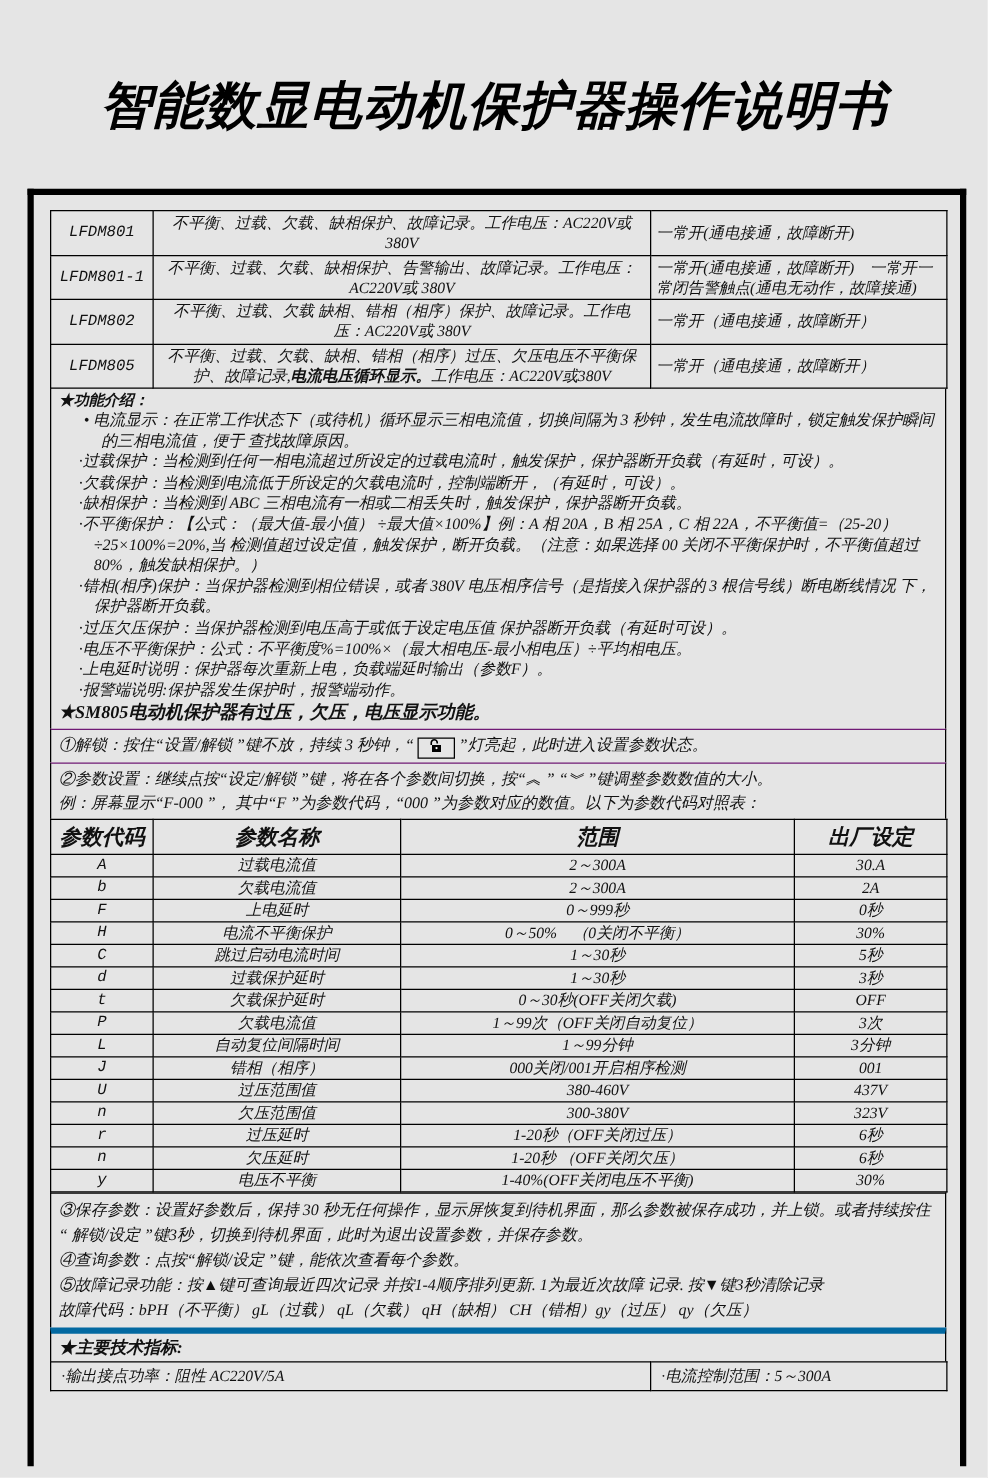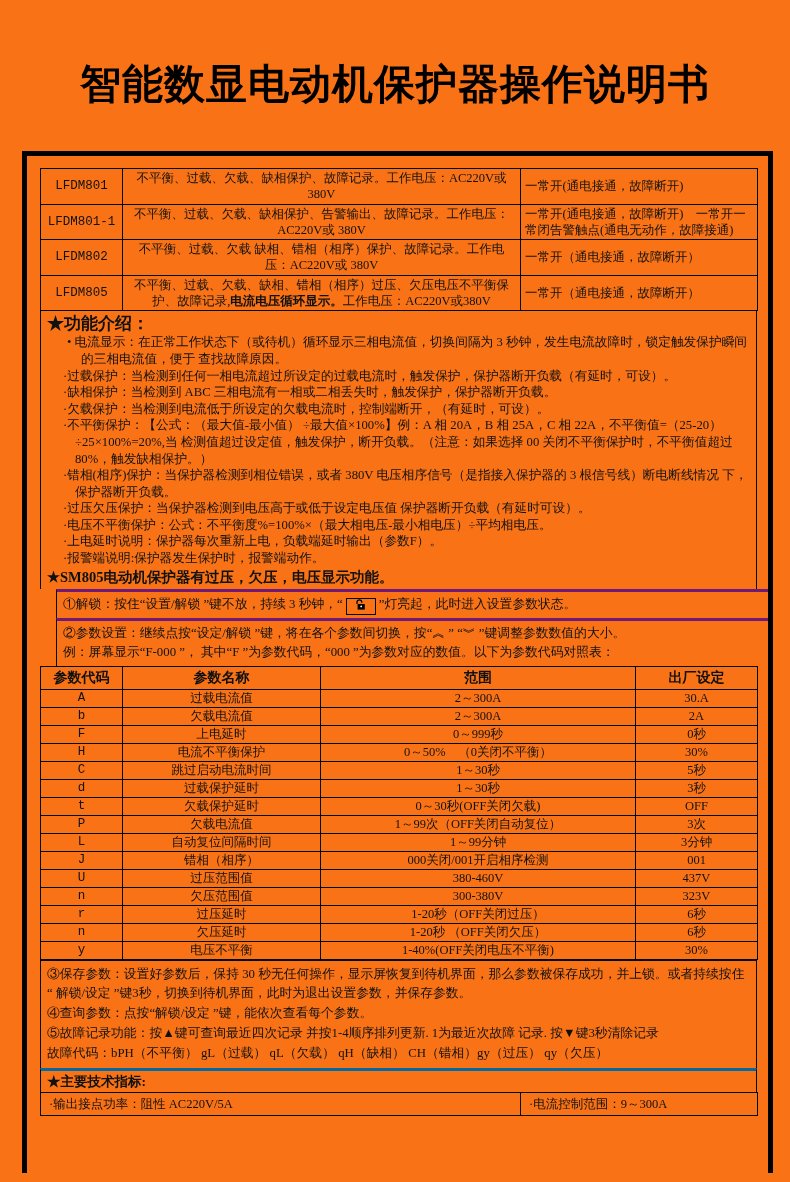--- a/index.html
+++ b/index.html
@@ -1,60 +1,60 @@
 <!DOCTYPE html>
 <html><head>
 <meta charset="utf-8">
 <style>
   * { box-sizing: border-box; }
   body { margin: 0; background: #ffffff; color: #111;
          font-family: "Liberation Serif", "DejaVu Serif", serif; }
-  .page { position: relative; width: 790px; height: 1182px; background: #f97316; overflow: hidden; }
+  .page { position: relative; width: 790px; height: 1182px; background: #e5e5e5; overflow: hidden; font-style: italic; }
 
   .doc-title { margin: 0; padding-top: 62px; text-align: center;
                font-size: 41px; font-weight: 900; letter-spacing: 1px; color: #000; line-height: 1.1; }
 
   .outer-box { margin: 44px 17px 0 22px; border: 5px solid #000; border-bottom: none;
                height: 1022px; padding: 12px 0 0 13px; overflow: hidden; }
 
   table { border-collapse: collapse; width: 717px; table-layout: fixed; }
   td, th { border: 1px solid #000; font-size: 12.5px; padding: 1px 4px; color: #111; }
 
   
   .model-table td { vertical-align: middle; line-height: 1.3; }
   .model-table .c-model { width: 82px; text-align: center; font-family: "Liberation Mono","DejaVu Sans Mono",monospace; }
   .model-table .c-desc  { width: 398px; text-align: center; }
   .model-table .c-cont  { width: 237px; text-align: left; }
   .bold-inline { font-weight: bold; }
 
   
   .thinbox { width: 717px; border-left: 1px solid #000; border-right: 1px solid #000; padding: 2px 6px; }
-  .features-heading { font-size: 17px; font-weight: bold; margin: 0; line-height: 1.25; }
+  .features-heading { font-size: 12px; font-weight: bold; margin: 0; line-height: 1.25; }
   .feat { margin: 0; padding-left: 28px; text-indent: -12px; font-size: 12.7px; line-height: 16.6px; }
   .feat.first { padding-left: 34px; text-indent: -14px; }
   .sm805-note { margin: 1px 0 0 0; font-size: 14.5px; font-weight: bold; line-height: 1.35; }
   .op-heading { margin: 0; font-size: 17px; font-weight: bold; line-height: 1.3; }
 
-  .steprow { border-top: 3px solid #701a75; font-size: 12.8px; line-height: 1.5; padding: 3px 6px; margin-left: 16px; }
+  .steprow { border-top: 1px solid #701a75; font-size: 12.8px; line-height: 1.5; padding: 3px 6px; }
   .steprow p { margin: 0; }
   .lockbox { display: inline-block; width: 30px; height: 17px; border: 1px solid #000;
              text-align: center; vertical-align: -3px; line-height: 13px; margin: 0 3px; }
 
   
-  .param-table th { font-size: 14px; font-weight: bold; padding: 2px 4px; }
+  .param-table th { font-size: 17px; font-weight: bold; padding: 2px 4px; }
   .param-table td { text-align: center; height: 16px; line-height: 1.2; }
   .param-table .c-code { width: 82px; font-family: "Liberation Mono","DejaVu Sans Mono",monospace; }
   .param-table .c-name { width: 198px; margin-left: 22px; }
   .param-table .c-range { width: 315px; }
   .param-table .c-def { width: 122px; }
 
   .steps345 { border-top: 1px solid #000; font-size: 12.8px; line-height: 1.55; padding: 4px 6px; }
   .steps345 p { margin: 0; }
 
-  .tech-heading { border-top: 3px solid #0369a1; font-size: 13.5px; font-weight: bold; padding: 2px 6px; line-height: 1.3; }
+  .tech-heading { border-top: 5px solid #0369a1; font-size: 13.5px; font-weight: bold; padding: 2px 6px; line-height: 1.3; }
   .tech-table td { vertical-align: middle; line-height: 1.45; padding: 2px 8px; }
   .tech-table .c-left { width: 480px; }
   .tech-table .c-right { width: 237px; }
   .tech-table p { margin: 0; }
 </style>
 </head>
 <body>
 
 <div class="page">
 
@@ -84,22 +84,22 @@
           <td class="c-desc"><span>不平衡、过载、欠载、缺相、错相（相序）过压、欠压电压不平衡保护、故障记录,</span><span class="bold-inline">电流电压循环显示。</span><span>工作电压：AC220V或380V</span></td>
           <td class="c-cont">一常开（通电接通，故障断开）</td>
         </tr>
       </tbody>
     </table>
 
     <div class="thinbox">
       <p class="features-heading">★功能介绍：</p>
       <p class="feat first">•  电流显示：在正常工作状态下（或待机）循环显示三相电流值，切换间隔为 3 秒钟，发生电流故障时，锁定触发保护瞬间的三相电流值，便于 查找故障原因。</p>
       <p class="feat">·过载保护：当检测到任何一相电流超过所设定的过载电流时，触发保护，保护器断开负载（有延时，可设）。</p>
+      <p class="feat">·欠载保护：当检测到电流低于所设定的欠载电流时，控制端断开，（有延时，可设）。</p>
       <p class="feat">·缺相保护：当检测到 ABC 三相电流有一相或二相丢失时，触发保护，保护器断开负载。</p>
-      <p class="feat">·欠载保护：当检测到电流低于所设定的欠载电流时，控制端断开，（有延时，可设）。</p>
       <p class="feat">·不平衡保护：【公式：（最大值-最小值） ÷最大值×100%】例：A 相 20A，B 相 25A，C 相 22A，不平衡值=（25-20）÷25×100%=20%,当 检测值超过设定值，触发保护，断开负载。（注意：如果选择 00 关闭不平衡保护时，不平衡值超过 80%，触发缺相保护。）</p>
       <p class="feat">·错相(相序)保护：当保护器检测到相位错误，或者 380V 电压相序信号（是指接入保护器的 3 根信号线）断电断线情况 下，保护器断开负载。</p>
       <p class="feat">·过压欠压保护：当保护器检测到电压高于或低于设定电压值 保护器断开负载（有延时可设）。</p>
       <p class="feat">·电压不平衡保护：公式：不平衡度%=100%×（最大相电压-最小相电压）÷平均相电压。</p>
       <p class="feat">·上电延时说明：保护器每次重新上电，负载端延时输出（参数F）。</p>
       <p class="feat">·报警端说明:保护器发生保护时，报警端动作。</p>
       <p class="sm805-note">★SM805电动机保护器有过压，欠压，电压显示功能。</p>
     </div>
 
     <div class="thinbox steprow">
@@ -223,20 +223,20 @@
       <p>④查询参数：点按“解锁/设定 ”键，能依次查看每个参数。</p>
       <p>⑤故障记录功能：按▲键可查询最近四次记录 并按1-4顺序排列更新. 1为最近次故障 记录. 按▼键3秒清除记录</p>
       <p>故障代码：bPH（不平衡）  gL（过载）  qL（欠载）  qH（缺相）  CH（错相）gy（过压）  qy（欠压）</p>
     </div>
 
     <div class="thinbox tech-heading">★主要技术指标:</div>
     <table class="tech-table">
       <tbody>
         <tr>
           <td class="c-left">·输出接点功率：阻性 AC220V/5A</td>
-          <td class="c-right">·电流控制范围：9～300A</td>
+          <td class="c-right">·电流控制范围：5～300A</td>
         </tr>
 
       </tbody>
     </table>
 
   </div>
 </div>
 
 </body></html>

